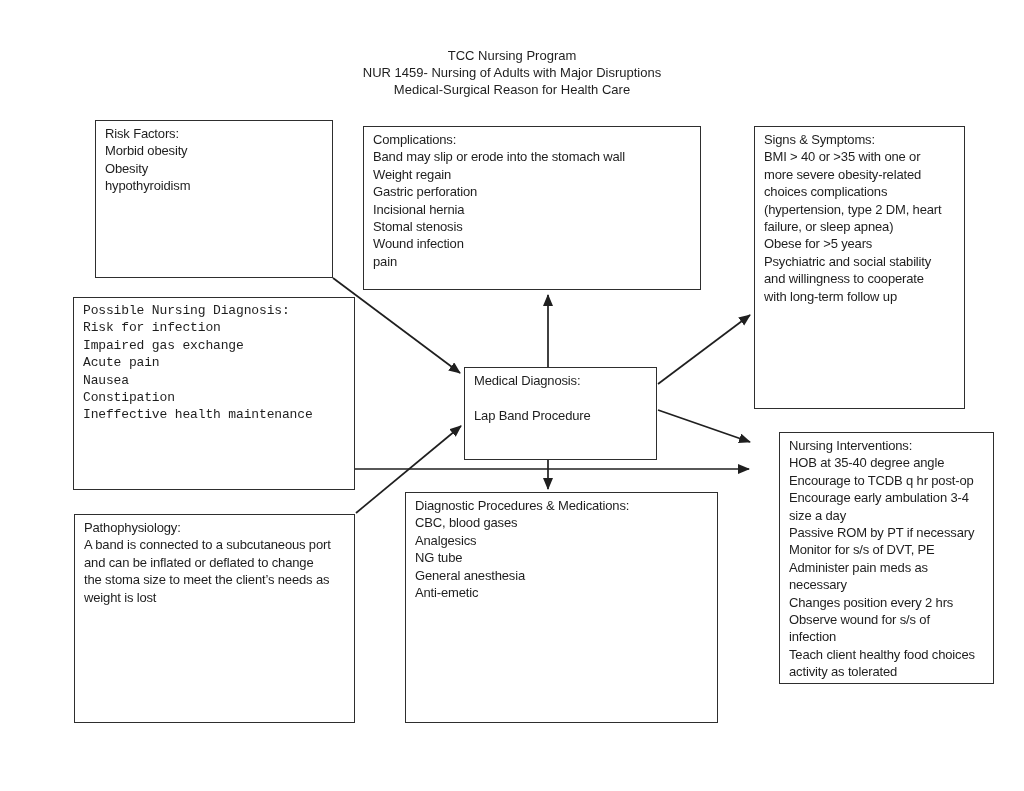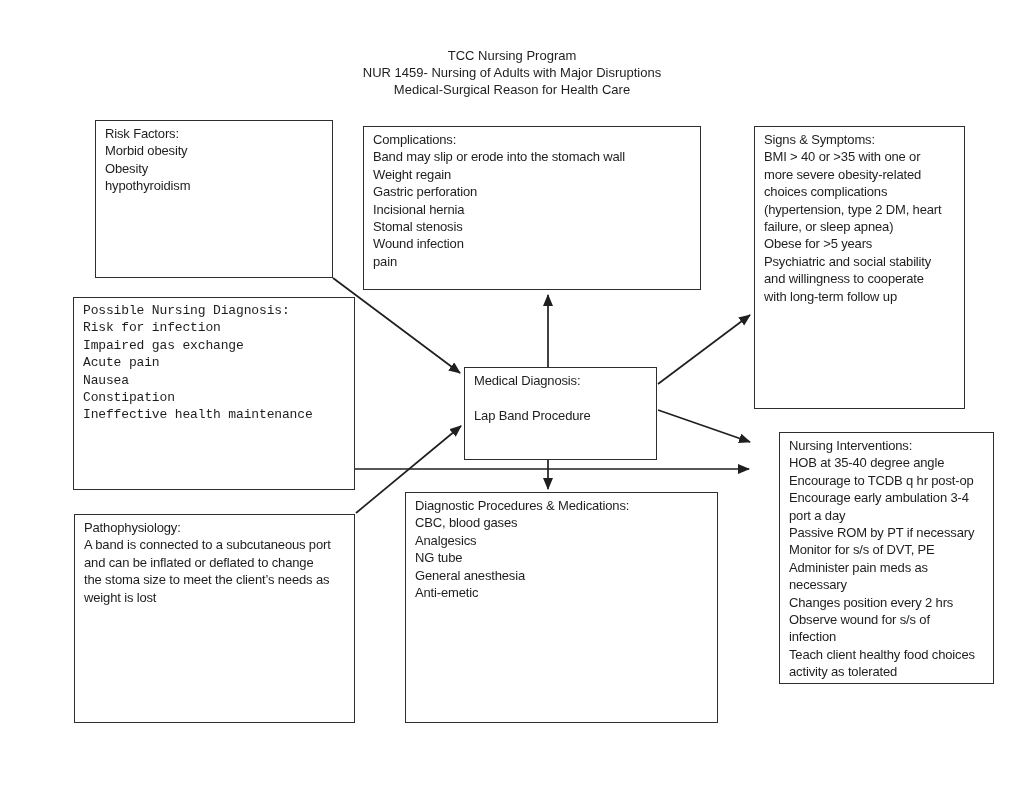--- a/index.html
+++ b/index.html
@@ -109,21 +109,21 @@
       <div class="bline">Analgesics</div>
       <div class="bline">NG tube</div>
       <div class="bline">General anesthesia</div>
       <div class="bline">Anti-emetic</div>
     </div>
     <div class="dbox" style="left: 755px; top: 432px; width: 215px; height: 252px; margin-left: 24px;">
       <div class="bline">Nursing Interventions:</div>
       <div class="bline">HOB at 35-40 degree angle</div>
       <div class="bline">Encourage to TCDB q hr post-op</div>
       <div class="bline">Encourage early ambulation 3-4</div>
-      <div class="bline">port a day</div>
+      <div class="bline">size a day</div>
       <div class="bline">Passive ROM by PT if necessary</div>
       <div class="bline">Monitor for s/s of DVT, PE</div>
       <div class="bline">Administer pain meds as</div>
       <div class="bline">necessary</div>
       <div class="bline">Changes position every 2 hrs</div>
       <div class="bline">Observe wound for s/s of</div>
       <div class="bline">infection</div>
       <div class="bline">Teach client healthy food choices</div>
       <div class="bline">activity as tolerated</div>
     </div>

